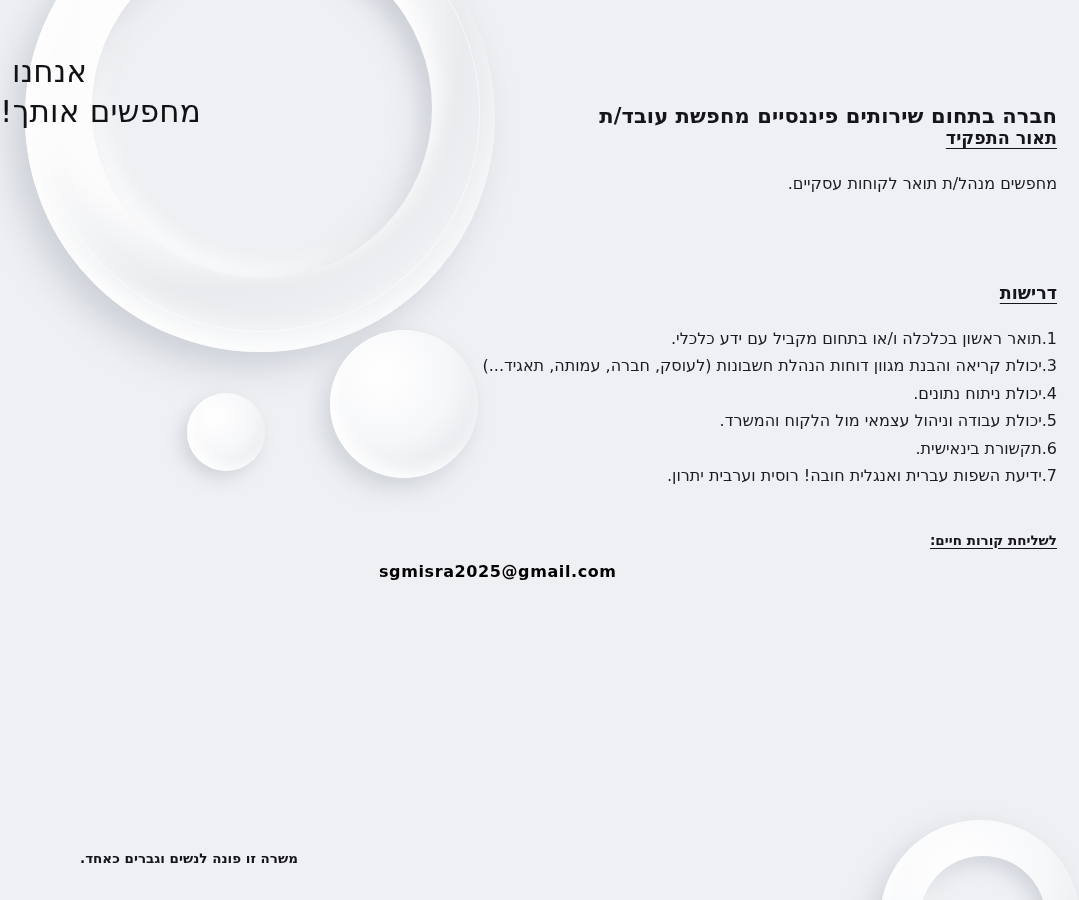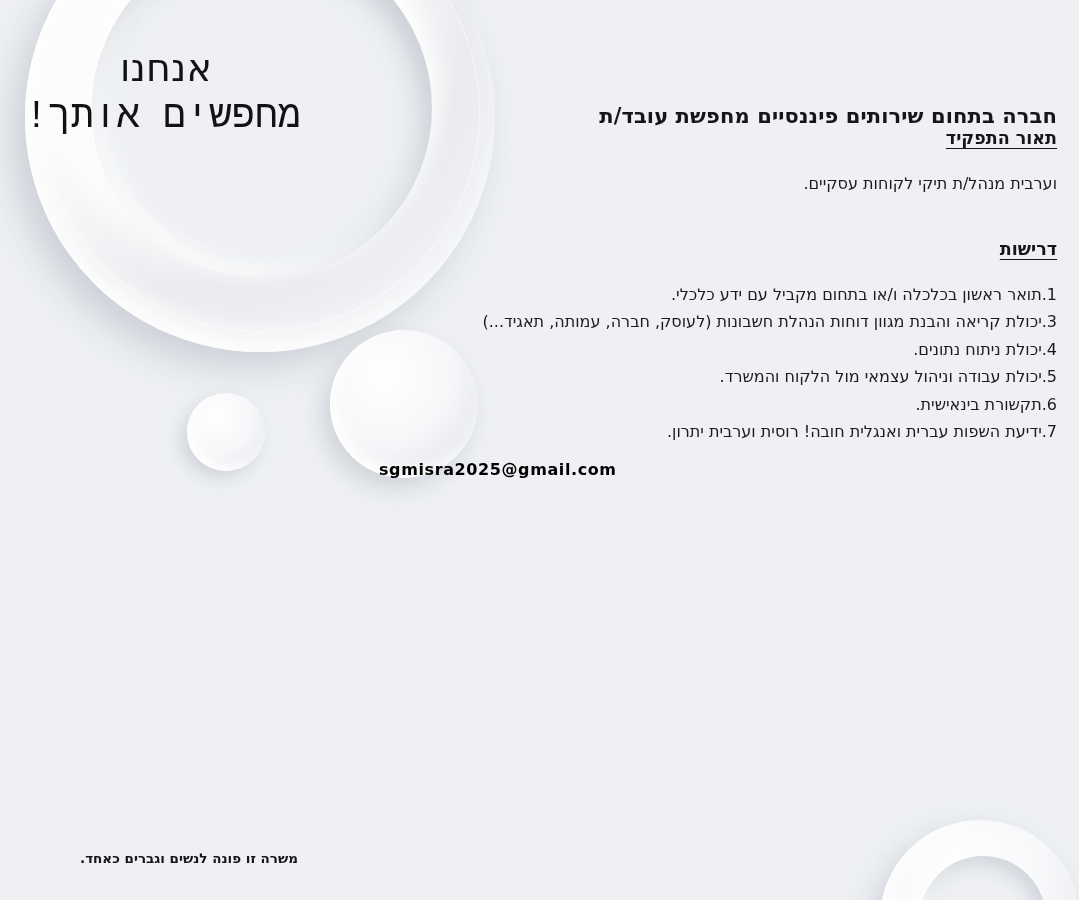--- a/index.html
+++ b/index.html
@@ -92,33 +92,33 @@
     height: 126px;
     background: #eef0f3;
     box-shadow:
       inset -6px 8px 18px rgba(167,173,185,0.42),
       inset 6px -6px 14px rgba(255,255,255,0.9);
   }
 
   
   .hero {
     position: absolute;
-    top: 44px;
+    top: 52px;
     left: 0;
     width: 320px;
-    text-align: center;
+    text-align: left;
     direction: rtl;
-    font-size: 38px;
+    font-size: 31px;
     font-weight: 400;
     line-height: 1.28;
     color: #121216;
     letter-spacing: 0.2px;
   }
   .hero .l1 { display: block; padding-left: 12px; }
-  .hero .l2 { display: block; padding-left: 6px; font-family: Liberation Mono, monospace; }
+  .hero .l2 { display: block; padding-left: 0; }
 
   
   .content {
     position: absolute;
     top: 0;
     right: 0;
     width: 700px;
     padding: 0 22px 0 0;
     direction: rtl;
     text-align: right;
@@ -132,21 +132,21 @@
     letter-spacing: 0.1px;
   }
   .section-heading {
     font-size: 17.5px;
     font-weight: bold;
     text-decoration: underline;
     text-underline-offset: 4px;
     color: #15151a;
   }
   .heading-role { }
-  .heading-req  { margin-top: 41px; }
+  .heading-req  { margin-top: 85px; }
 
   .para {
     margin-top: 22px;
     font-size: 16px;
     line-height: 1.72;
     color: #1b1b20;
   }
   .para div { white-space: nowrap; }
 
   ol.req {
@@ -206,33 +206,34 @@
     <span class="l2">מחפשים אותך!</span>
   </div>
 
   <div class="content">
 
     <div class="main-title">חברה בתחום שירותים פיננסיים מחפשת עובד/ת</div>
 
     <div class="section-heading heading-role">תאור התפקיד</div>
 
     <div class="para">
-      <div>וערבית מנהל/ת תיקי לקוחות עסקיים.</div>
+      <div>מחפשים מנהל/ת תואר לקוחות עסקיים.</div>
     </div>
 
     <div class="section-heading heading-req">דרישות</div>
 
     <ol class="req">
       <li>1.תואר ראשון בכלכלה ו/או בתחום מקביל עם ידע כלכלי.</li>
       <li>3.יכולת קריאה והבנת מגוון דוחות הנהלת חשבונות (לעוסק, חברה, עמותה, תאגיד...)</li>
       <li>4.יכולת ניתוח נתונים.</li>
       <li>5.יכולת עבודה וניהול עצמאי מול הלקוח והמשרד.</li>
       <li>6.תקשורת בינאישית.</li>
       <li>7.ידיעת השפות עברית ואנגלית חובה! רוסית וערבית יתרון.</li>
     </ol>
 
+    <div class="cv-label">לשליחת קורות חיים:</div>
     <div class="cv-email">sgmisra2025@gmail.com</div>
 
   </div>
 
   <div class="footer-note">משרה זו פונה לנשים וגברים כאחד.</div>
 
 </div>
 
 </body></html>

